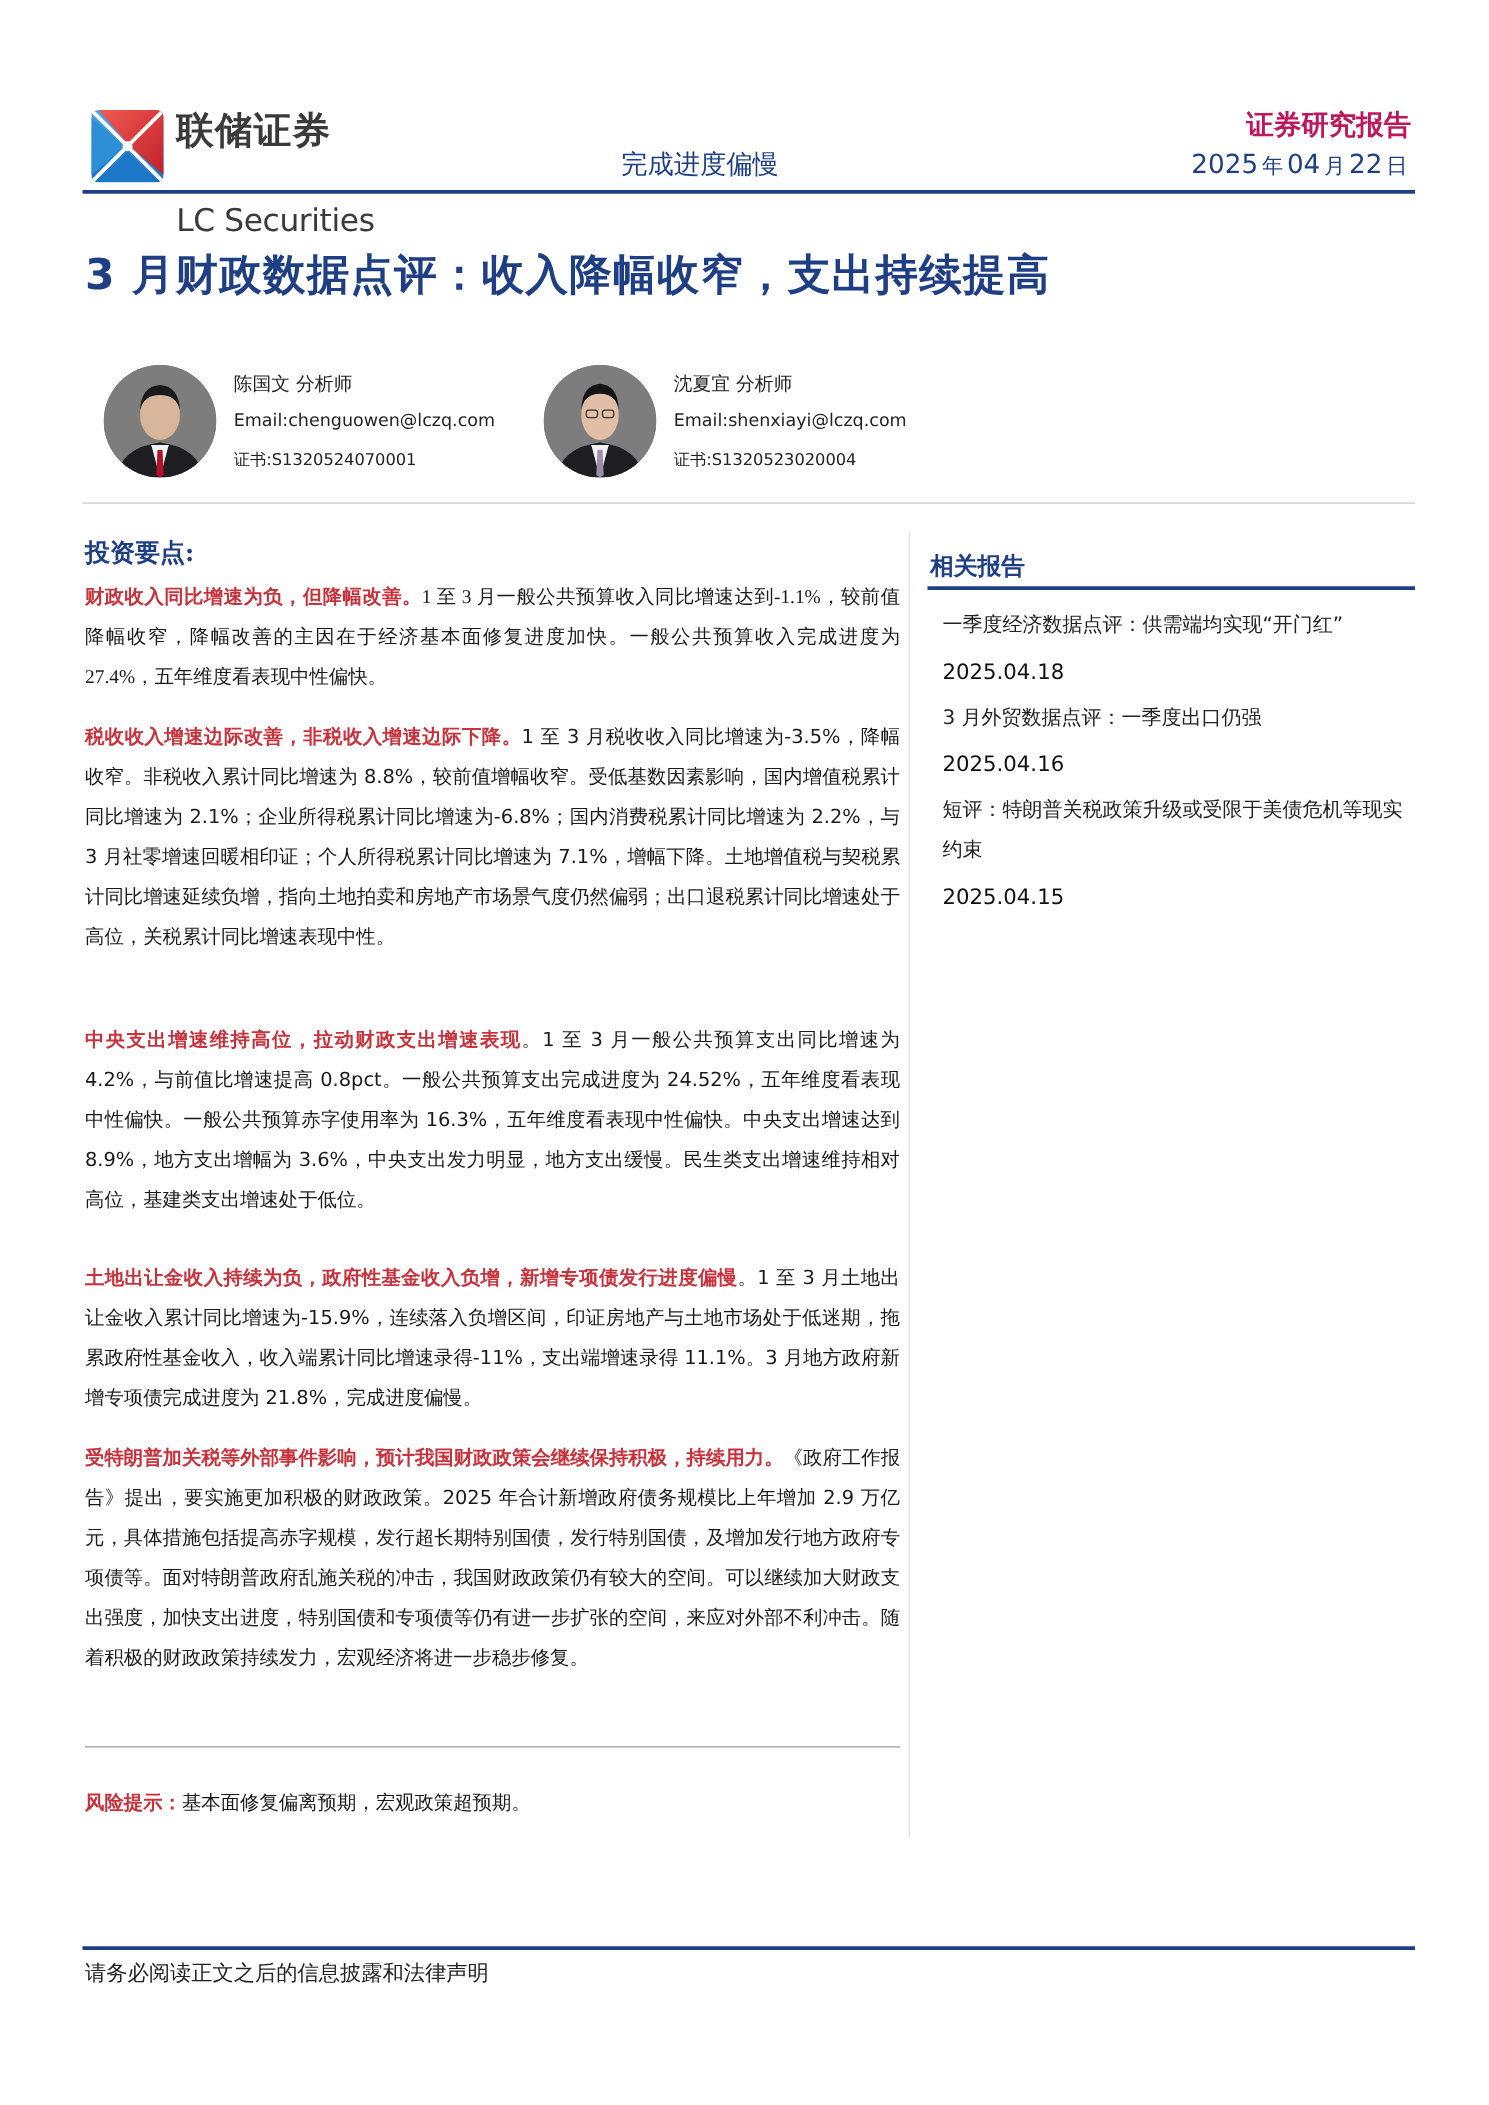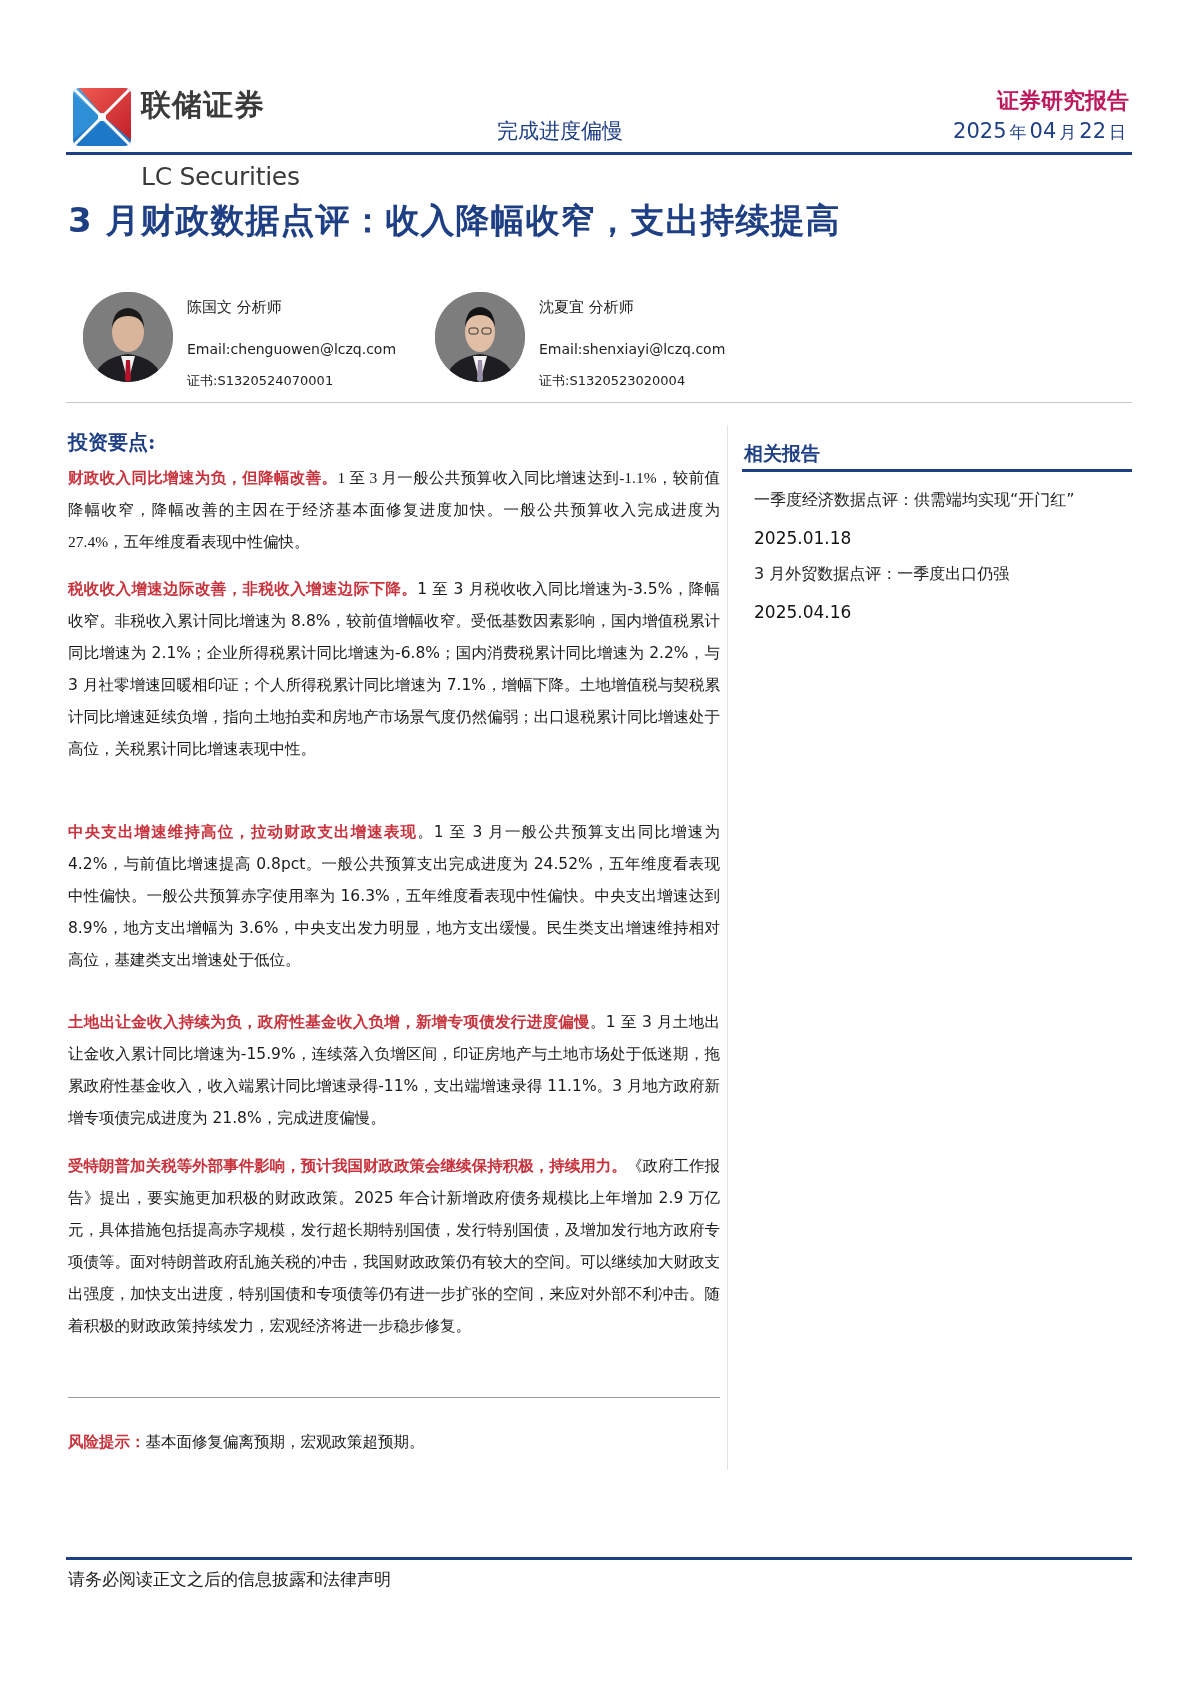--- a/index.html
+++ b/index.html
@@ -16,21 +16,21 @@
   .report-date { right:62px; top:118px; font-size:21px; color:#1f3f85; line-height:26px; white-space:nowrap; }
   .report-date .unit { font-size:17px; margin:0 3px; }
   .header-rule { left:66px; top:152px; width:1066px; height:3px; background:#1f3f85; }
 
   
   .title { left:68px; top:199px; font-size:34px; font-weight:bold; color:#1f3f85; line-height:42px; letter-spacing:1px; white-space:nowrap; }
 
   
   .avatar { width:90px; height:90px; border-radius:50%; overflow:hidden; background:#7a7a7a; }
   .analyst-name { font-size:15px; color:#222; line-height:20px; font-family:"DejaVu Serif",serif; }
-  .analyst-line { font-size:14px; color:#222; line-height:18px;margin-top:12px; }
+  .analyst-line { font-size:14px; color:#222; line-height:18px; }
   .analysts-rule { left:66px; top:402px; width:1066px; height:1px; background:#c8c8c8; }
 
   
   .section-head { left:68px; top:429px; font-size:20px; font-weight:bold; color:#1f3f85; font-family:"DejaVu Serif",serif; line-height:26px; }
   .para { left:68px; width:652px; font-size:15.5px; line-height:32px; color:#1a1a1a; text-align:justify; }
   .para .lead { color:#c8323c; font-weight:bold; }
   .divider-v { left:727px; top:425px; width:1px; height:1045px; background:#e2e2e2; }
   .bottom-rule { left:68px; top:1397px; width:652px; height:1px; background:#9a9a9a; }
   .risk { left:68px; top:1430px; font-size:15.5px; line-height:24px; }
   .risk .risk-label { color:#c8323c; font-weight:bold; }
@@ -140,22 +140,26 @@
   <span class="risk-label">风险提示：</span><span>基本面修复偏离预期，宏观政策超预期。</span>
 </div>
 
 <div class="abs divider-v"></div>
 
 <div class="abs side-head">相关报告</div>
 <div class="abs side-rule"></div>
 <div class="abs side-list">
   <div>
     <div class="side-item-title">一季度经济数据点评：供需端均实现“开门红”</div>
-    <div class="side-item-date">2025.01.18</div>
+    <div class="side-item-date">2025.04.18</div>
   </div>
   <div>
     <div class="side-item-title">3 月外贸数据点评：一季度出口仍强</div>
     <div class="side-item-date">2025.04.16</div>
+  </div>
+  <div>
+    <div class="side-item-title">短评：特朗普关税政策升级或受限于美债危机等现实约束</div>
+    <div class="side-item-date">2025.04.15</div>
   </div>
 </div>
 
 <div class="abs footer-rule"></div>
 <div class="abs footer-text">请务必阅读正文之后的信息披露和法律声明</div>
 
 </body></html>

